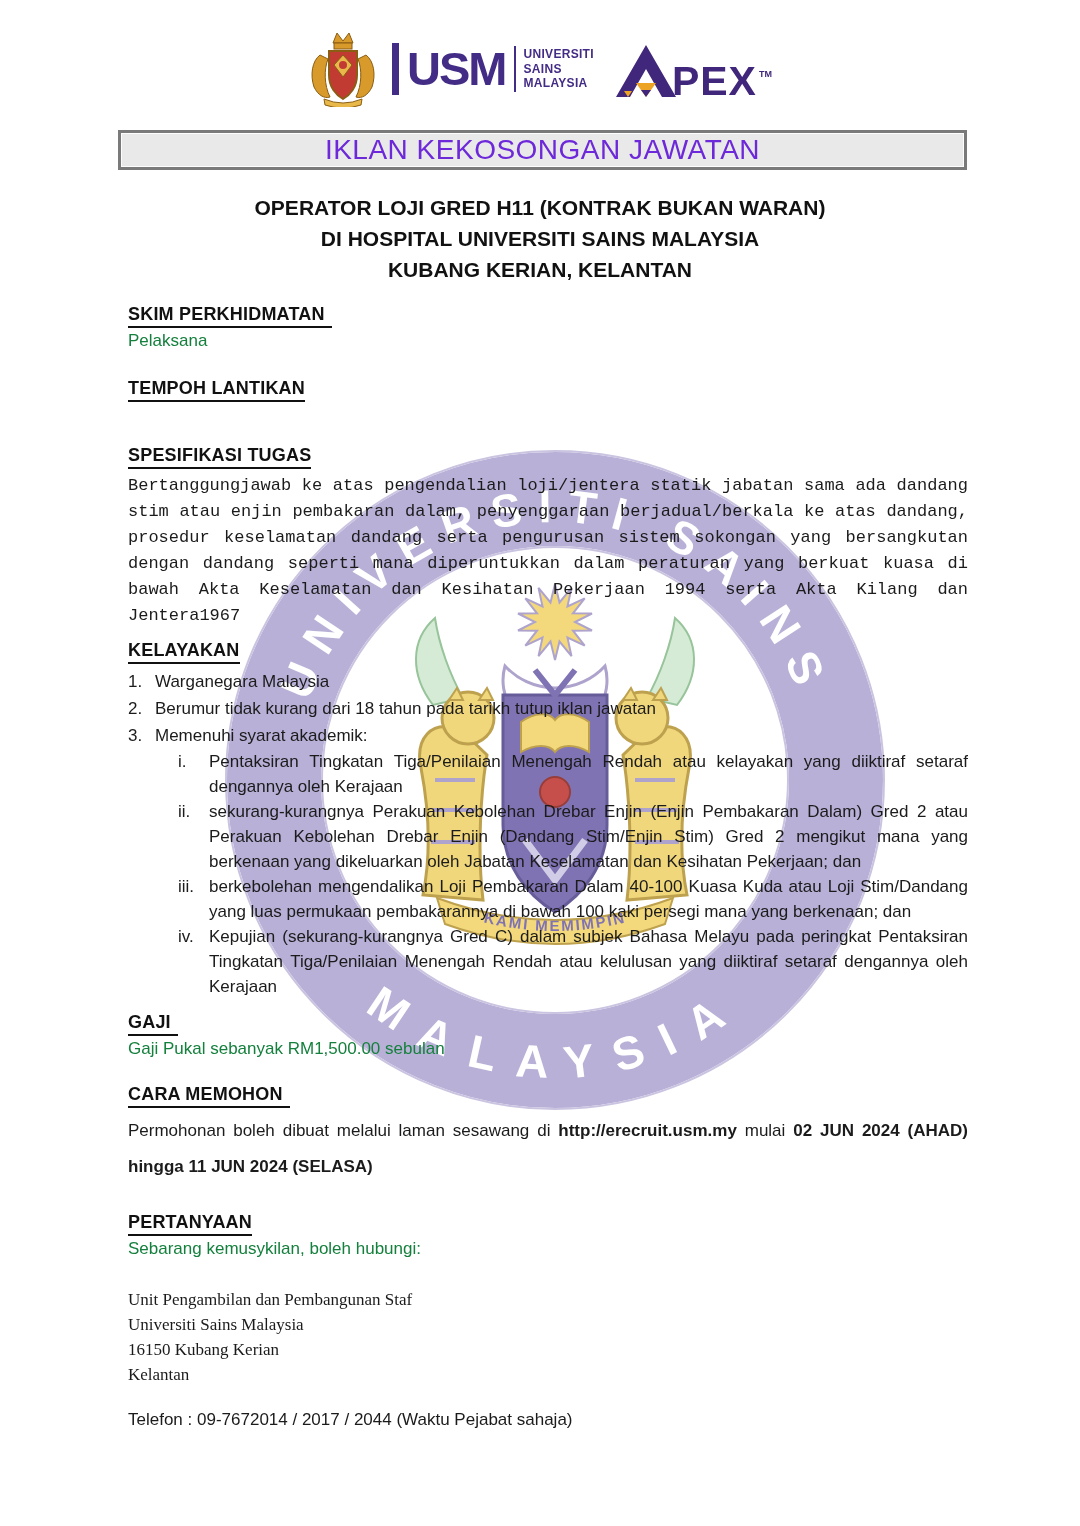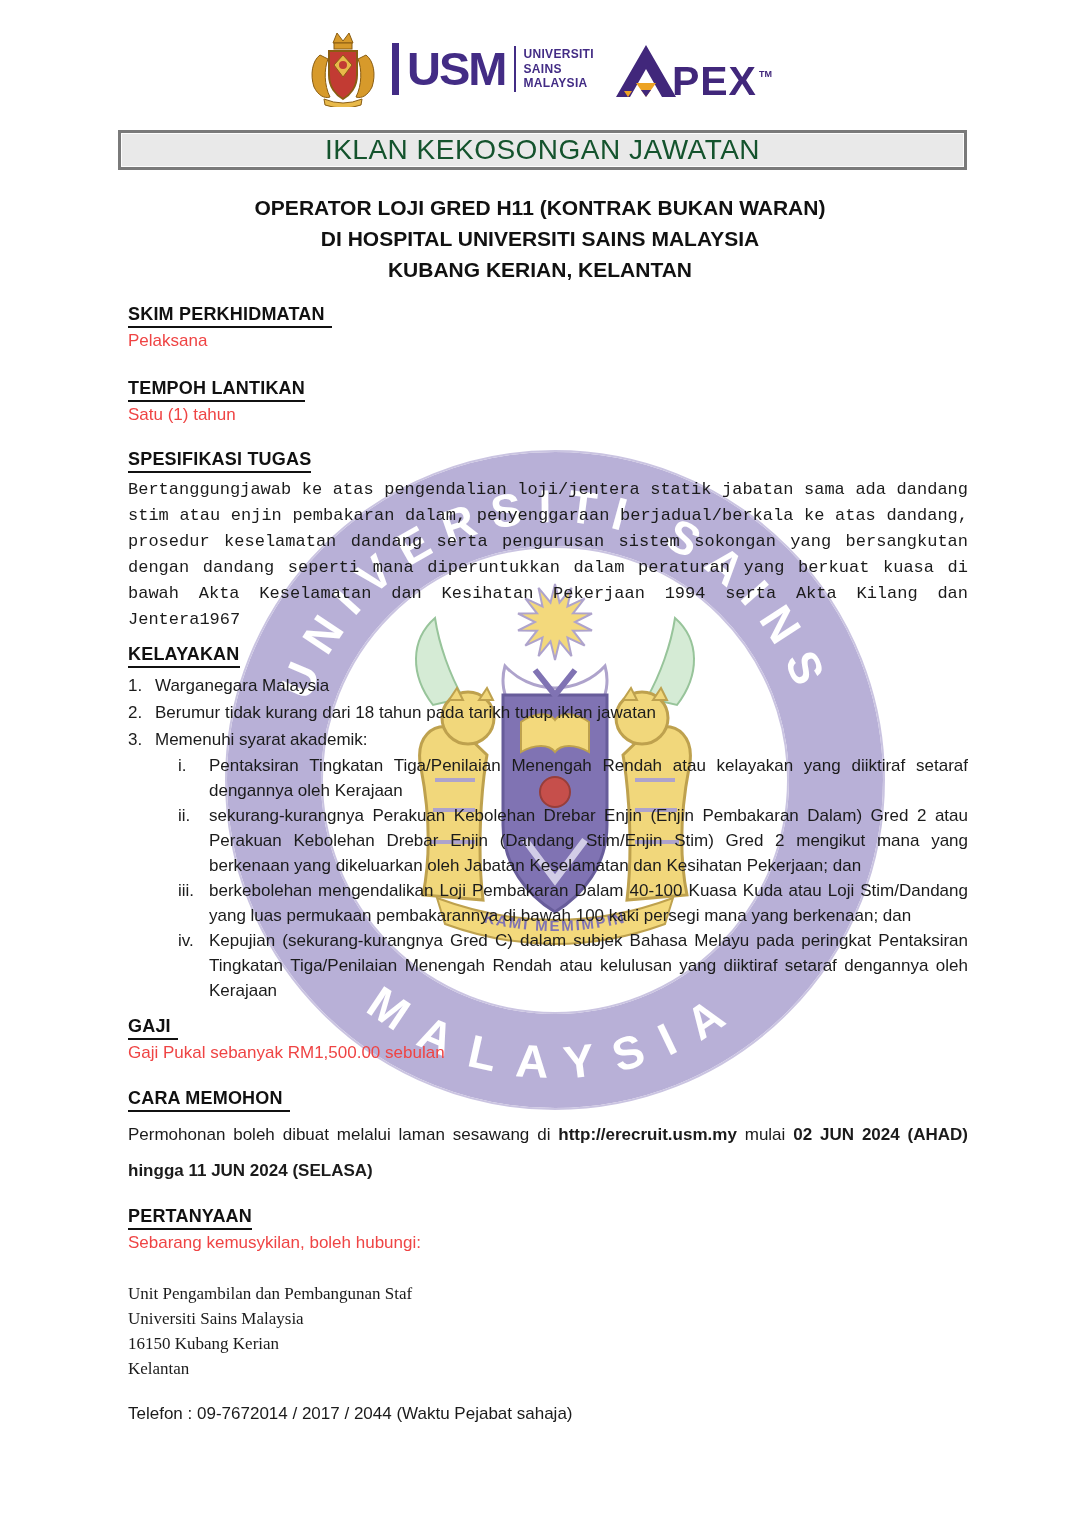--- a/index.html
+++ b/index.html
@@ -63,46 +63,46 @@
 
   .banner {
     margin: 20px auto 0 118px;
     width: 849px;
     height: 40px;
     background: #e9e9e9;
     border: 3px solid #7a7a7a;
     box-shadow: inset 0 0 0 1px #fdfdfd;
     display: flex; align-items: center; justify-content: center;
   }
-  .banner span { font-size: 28px; letter-spacing: 0.5px; color: #14532d; }
+  .banner span { font-size: 28px; letter-spacing: 0.5px; color: #6d28d9; }
 
   .pos-title { margin-top: 22px; text-align: center; }
   .pos-title div { font-size: 21px; font-weight: 700; line-height: 31px; color: #111; }
 
   .body-col { padding: 0 112px 0 128px; }
 
   h2.sec {
     display: inline-block;
     font-size: 18px; font-weight: 700; color: #111;
     border-bottom: 2.5px solid #111;
     padding-bottom: 1px;
     line-height: 22px;
     letter-spacing: 0.2px;
   }
   h2.pad { padding-right: 7px; }
-  .t17 { font-size: 17px; line-height: 25px; color: #ef4444; }
+  .t17 { font-size: 17px; line-height: 25px; color: #15803d; }
   .just { text-align: justify; }
 
   .mt-skim   { margin-top: 18px; }
   .mt-tempoh { margin-top: 24px; }
-  .mt-spes   { margin-top: 21px; }
+  .mt-spes   { margin-top: 42px; }
   .mt-kelay  { margin-top: 10px; }
   .mt-gaji   { margin-top: 12px; }
   .mt-cara   { margin-top: 22px; }
-  .mt-pert   { margin-top: 16px; }
+  .mt-pert   { margin-top: 26px; }
 
   .para { margin-top: 4px; font-size: 17px; line-height: 26px; font-family: Liberation Mono, monospace; }
 
   .num-list { margin-top: 4px; }
   .num-item { display: grid; grid-template-columns: 27px 1fr; font-size: 17px; line-height: 27px; }
   .rom-list { margin-left: 50px; }
   .rom-item { display: grid; grid-template-columns: 31px 1fr; font-size: 17px; line-height: 25px; }
   .rom-item .txt { text-align: justify; }
 
   .cara-para { margin-top: 5px; font-size: 17px; line-height: 36px; text-align: justify; }
@@ -235,21 +235,20 @@
 
     <div class="body-col">
 
       <section class="mt-skim">
         <h2 class="sec pad">SKIM PERKHIDMATAN</h2>
         <div class="t17">Pelaksana</div>
       </section>
 
       <section class="mt-tempoh">
         <h2 class="sec">TEMPOH LANTIKAN</h2>
-        <div class="t17">Satu (1) tahun</div>
       </section>
 
       <section class="mt-spes">
         <h2 class="sec">SPESIFIKASI TUGAS</h2>
         <p class="para just">Bertanggungjawab ke atas pengendalian loji/jentera statik jabatan sama ada dandang stim atau enjin pembakaran dalam, penyenggaraan berjadual/berkala ke atas dandang, prosedur keselamatan dandang serta pengurusan sistem sokongan yang bersangkutan dengan dandang seperti mana diperuntukkan dalam peraturan yang berkuat kuasa di bawah Akta Keselamatan dan Kesihatan Pekerjaan 1994 serta Akta Kilang dan Jentera1967</p>
       </section>
 
       <section class="mt-kelay">
         <h2 class="sec">KELAYAKAN</h2>
         <div class="num-list">

